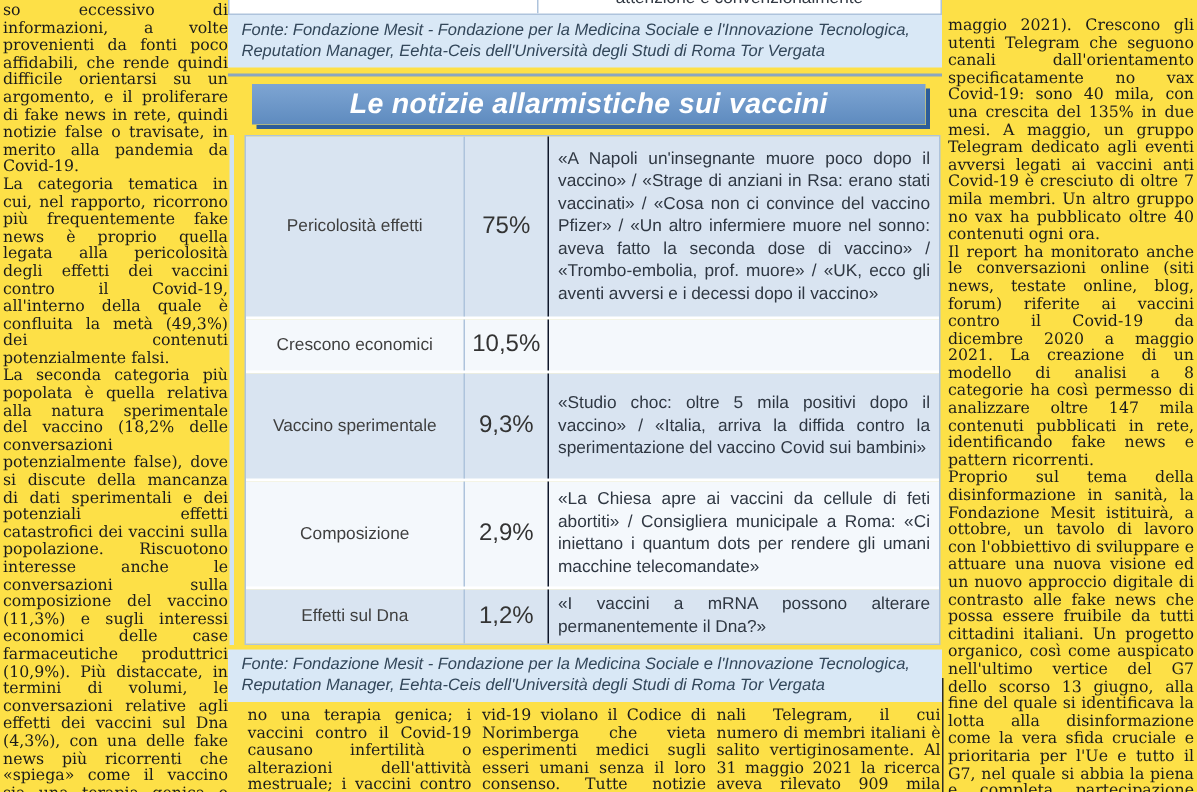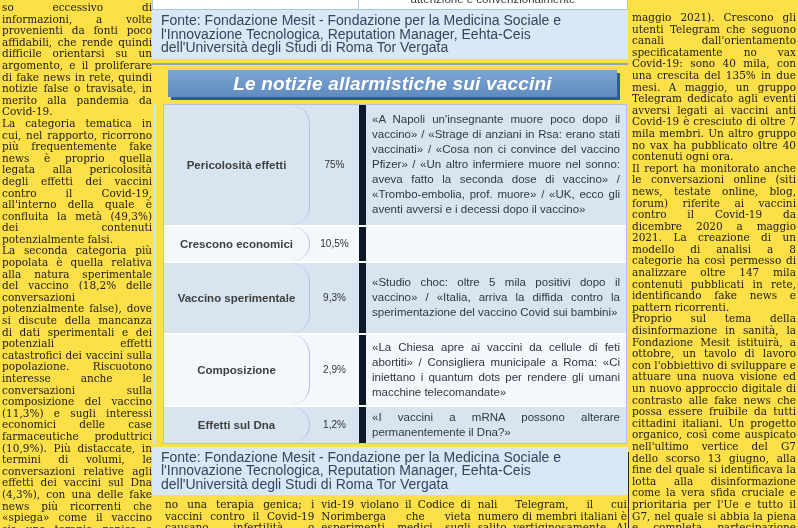--- a/index.html
+++ b/index.html
@@ -15,41 +15,41 @@
   .col-right{position:absolute;left:632px;top:12px;width:164px;height:526px;overflow:hidden;}
   .rule-v{position:absolute;left:628px;top:452px;width:1px;height:76px;background:#2a2a2a;}
   
   .center{position:absolute;left:152px;top:0;width:476px;height:528px;font-family:"Liberation Sans", sans-serif;}
   
   .clipped-row{height:9px;overflow:hidden;display:flex;border-left:1px solid #aec3dc;border-right:1px solid #aec3dc;border-bottom:1px solid #aec3dc;background:#fff;}
   .clip-cell-l{width:205px;border-right:1px solid #aec3dc;}
   .clip-cell-r{flex:1;font-size:11.5px;color:#333a44;overflow:hidden;text-align:center;}
   .clip-cell-r span{display:inline-block;transform:translateY(-7px);}
   
-  .source-bar{background:#d9e8f6;color:#33475a;font-size:14px;line-height:13.5px;
+  .source-bar{background:#d9e8f6;color:#33475a;font-style:italic;font-size:11px;line-height:13.5px;
     padding:4px 9px;text-align:left;}
   .article-divider{height:2px;background:#8aa6c0;margin:4px 0 5px 0;}
   
   .table-title{
     margin:0 11px 7px 16px;height:27px;line-height:27px;text-align:center;
     background:linear-gradient(#7ea5d3,#5e8bbf);color:#ffffff;font-weight:bold;font-size:19px;
     letter-spacing:.2px;box-shadow:3px 3px 0 #2d5d99;font-style:italic;
   }
   
   .table-wrap{position:relative;margin-left:11px;margin-right:1px;}
   .table-accent{position:absolute;left:-10px;top:0;width:3px;height:100%;background:#cfe2f4;}
   .vtable{border:1px solid #aec3dc;}
   .trow{display:flex;border-bottom:2px solid #ffffff;}
   .trow:last-child{border-bottom:none;}
   .row-blue{background:#d9e4f1;}
   .row-white{background:#f4f8fc;}
   .cat{width:146px;display:flex;align-items:center;justify-content:center;text-align:center;
-    font-weight:bold;color:#3f3f3f;font-size:11.5px;border-right:1px solid #aec3dc;padding:2px 6px;box-sizing:border-box;border-radius:19px;}
+    font-weight:normal;color:#3f3f3f;font-size:11.5px;border-right:1px solid #aec3dc;padding:2px 6px;box-sizing:border-box;}
   .pct{width:56px;display:flex;align-items:center;justify-content:center;
-    color:#333333;font-size:10px;border-right:7px solid #0f172a;box-sizing:border-box;}
+    color:#333333;font-size:16px;border-right:1px solid #0f172a;box-sizing:border-box;}
   .quo{flex:1;padding:3px 6px;display:flex;align-items:center;box-sizing:border-box;}
   .quo span{font-size:11.5px;line-height:15px;color:#2f3742;text-align:justify;}
   .r0{min-height:120px;} .r1{min-height:34px;} .r2{min-height:70px;} .r3{min-height:70px;} .r4{min-height:34px;}
   .src-bottom{margin-top:3px;}
   
   .bottom-cols{display:flex;gap:7px;margin:4px 1px 0 13px;height:72px;overflow:hidden;
     font-family:"DejaVu Serif", serif;}
   .bottom-cols p{margin:0;flex:1;font-size:10.5px;line-height:11.6px;text-align:justify;
     -webkit-hyphens:auto;hyphens:auto;}
 </style>

